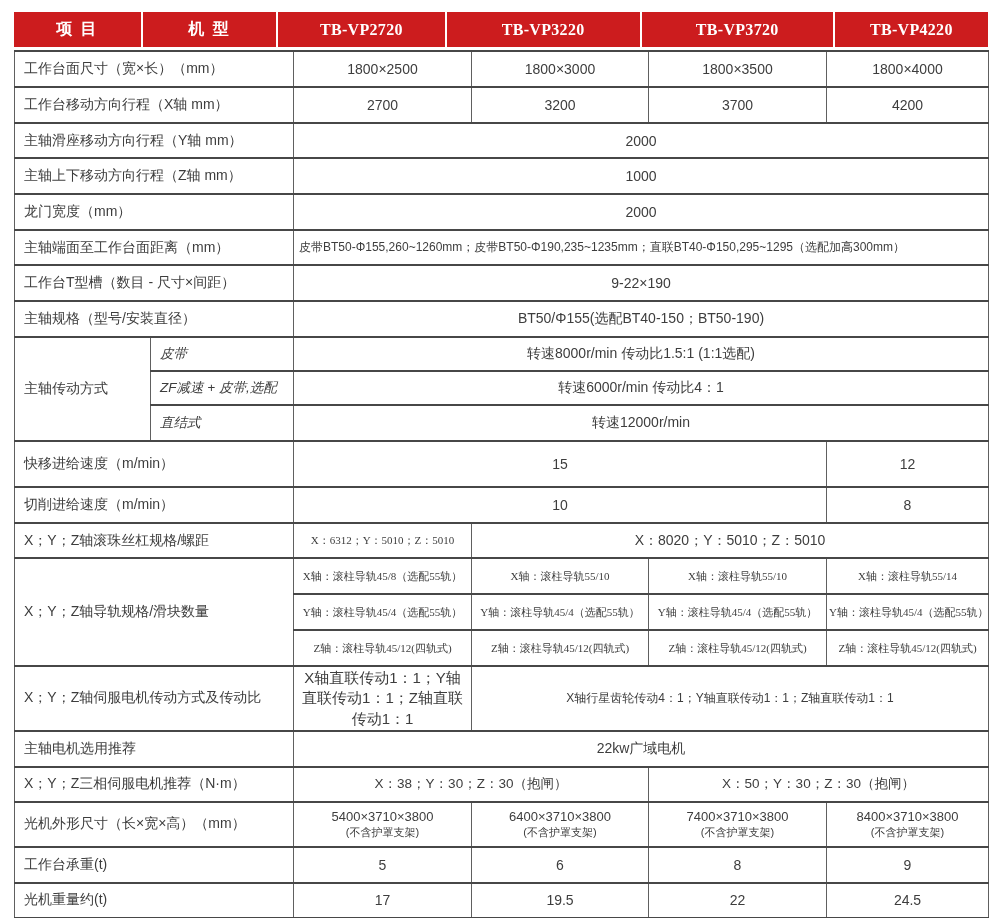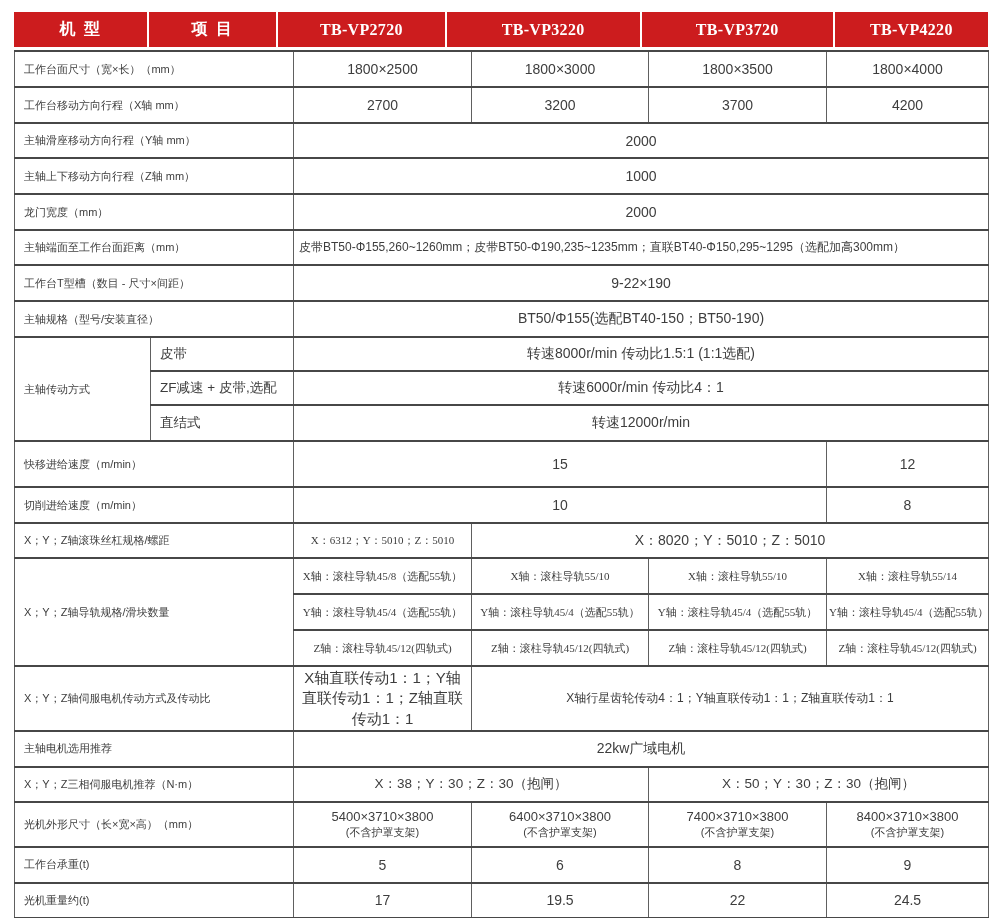--- a/index.html
+++ b/index.html
@@ -26,42 +26,42 @@
 
   
   table { width: 974px; border-collapse: collapse; table-layout: fixed; }
   td {
     border-left: 1px solid #606060; border-right: 1px solid #606060;
     border-top: 2px solid #474747; border-bottom: 2px solid #474747;
     font-size: 14px; text-align: center; vertical-align: middle;
     padding: 1px 2px; overflow: hidden;
   }
   td.lbl {
-    text-align: left; padding-left: 9px; font-size: 11px; white-space: nowrap;
-  }
-  td.sub { text-align: left; padding-left: 9px; font-size: 13.5px; white-space: nowrap; }
+    text-align: left; padding-left: 9px; font-size: 14px; white-space: nowrap;
+  }
+  td.sub { text-align: left; padding-left: 9px; font-size: 13.5px; white-space: nowrap; font-style: italic; }
   td.small { font-size: 12px; white-space: nowrap; }
   td.tiny  { font-size: 11px; white-space: nowrap; font-family: Liberation Serif, serif; }
   td.servo1 { font-size: 15px; line-height: 1.35; padding: 1px 4px; margin-top: 36px; }
   td.servo2 { font-size: 12px; white-space: nowrap; }
   td.dim  { font-size: 13px; line-height: 1.25; }
   td.dim .note { display: block; font-size: 11px; }
   td.torq { font-size: 13.5px; white-space: nowrap; }
 
   tr.h34 { height: 36px; } tr.h33 { height: 35px; } tr.h32 { height: 34px; }
   tr.h36 { height: 46px; } tr.h43 { height: 45px; }
 </style>
 </head>
 <body>
 
 <div class="page">
 
   <div class="hdr">
+    <div class="hcell cjk w1">项  目</div>
     <div class="hcell cjk w2">机  型</div>
-    <div class="hcell cjk w1">项  目</div>
     <div class="hcell model w3">TB-VP2720</div>
     <div class="hcell model w4">TB-VP3220</div>
     <div class="hcell model w5">TB-VP3720</div>
     <div class="hcell model w6">TB-VP4220</div>
   </div>
 
   <table>
     <colgroup>
       <col style="width:136px">
         <col style="width:143px">

